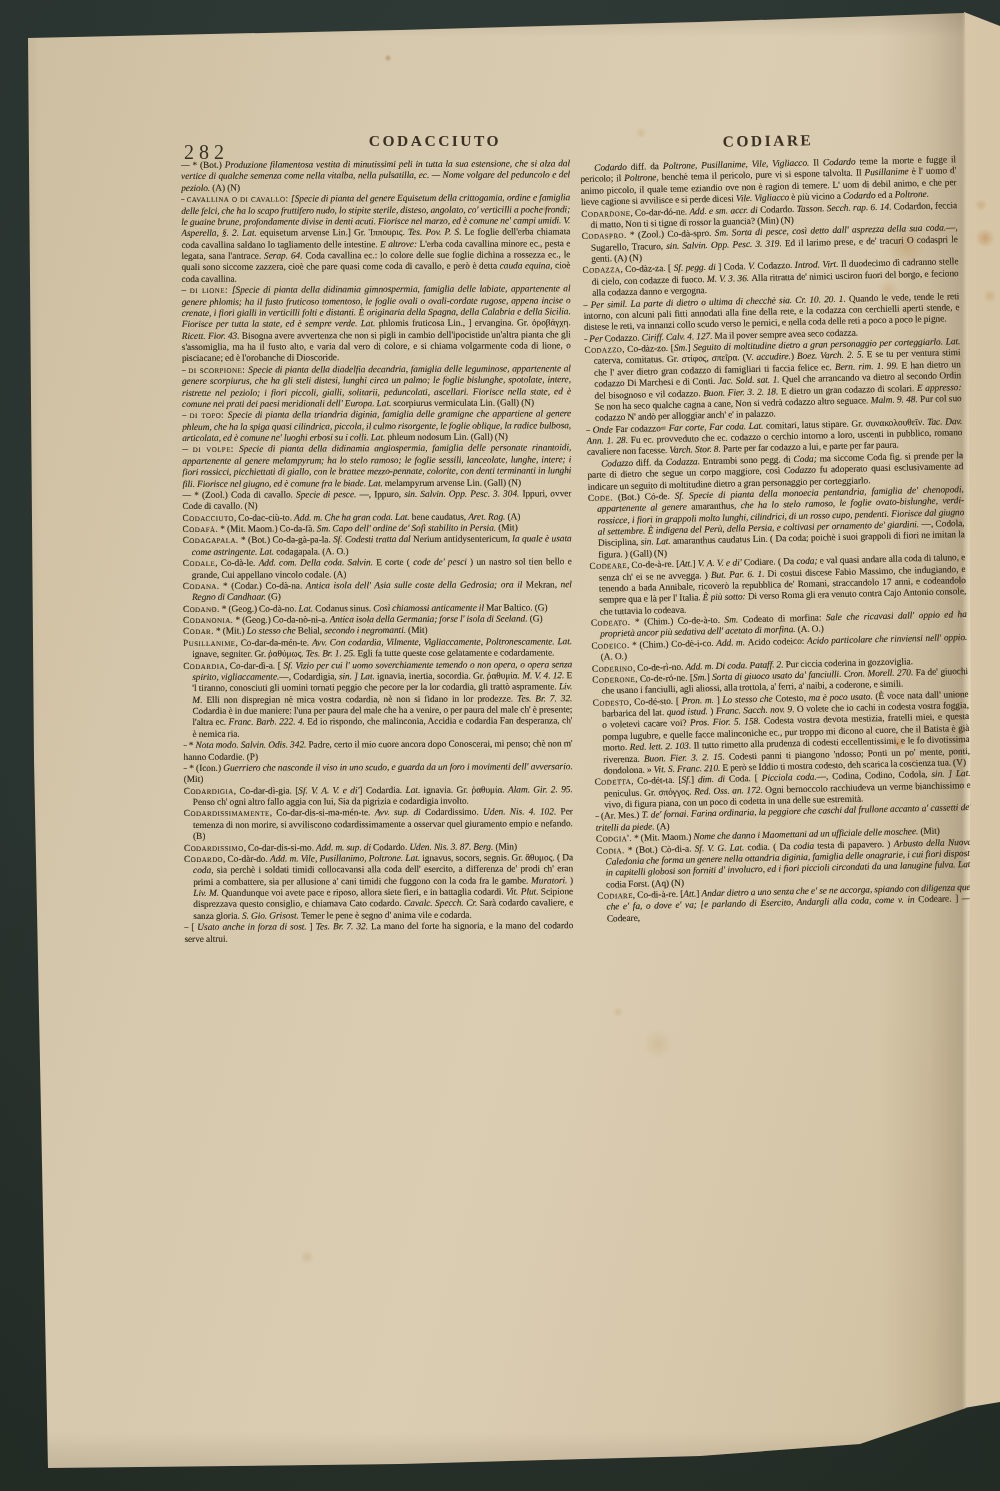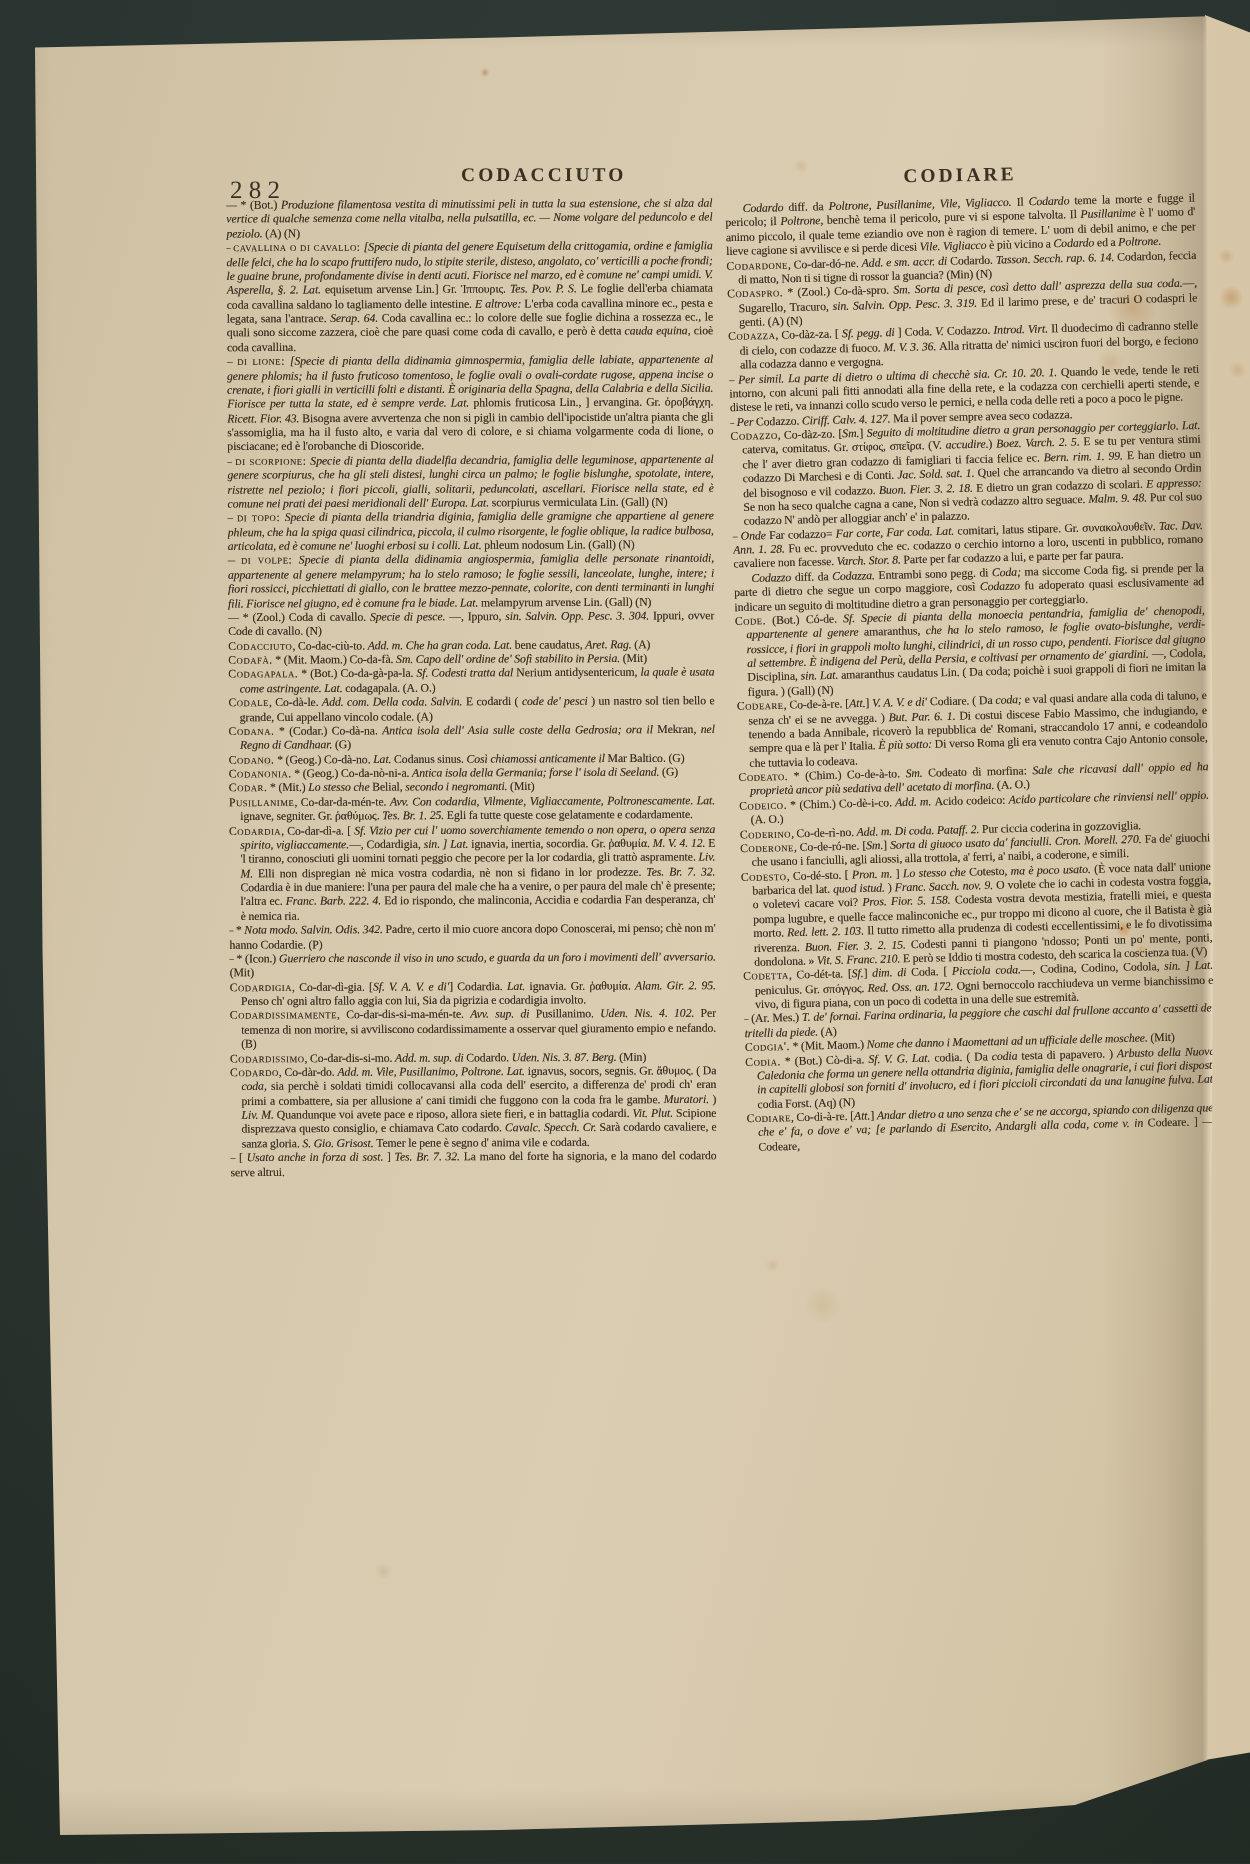--- a/index.html
+++ b/index.html
@@ -90,31 +90,31 @@
         <p class="para sense"><span class="run-r">34 — * (Bot.) </span><span class="run-i">Produzione filamentosa vestita di minutissimi peli in tutta la sua estensione, che si alza dal vertice di qualche semenza come nella vitalba, nella pulsatilla, ec. — Nome volgare del peduncolo e del peziolo.</span><span class="run-r"> (A) (N)</span></p>
         <p class="para sense"><span class="run-r">2 — </span><span class="run-sc">cavallina o di cavallo: </span><span class="run-i">[Specie di pianta del genere Equisetum della crittogamia, ordine e famiglia delle felci, che ha lo scapo fruttifero nudo, lo stipite sterile, disteso, angolato, co' verticilli a poche frondi; le guaine brune, profondamente divise in denti acuti. Fiorisce nel marzo, ed è comune ne' campi umidi. V. Asperella, §. 2. Lat. </span><span class="run-r">equisetum arvense Lin.] Gr. Ἱππουρις. </span><span class="run-i">Tes. Pov. P. S. </span><span class="run-r">Le foglie dell'erba chiamata coda cavallina saldano lo tagliamento delle intestine. </span><span class="run-i">E altrove: </span><span class="run-r">L'erba coda cavallina minore ec., pesta e legata, sana l'antrace. </span><span class="run-i">Serap. 64. </span><span class="run-r">Coda cavallina ec.: lo colore delle sue foglie dichina a rossezza ec., le quali sono siccome zazzera, cioè che pare quasi come coda di cavallo, e però è detta </span><span class="run-i">cauda equina</span><span class="run-r">, cioè coda cavallina.</span></p>
         <p class="para sense"><span class="run-r">3 — </span><span class="run-sc">di lione: </span><span class="run-i">[Specie di pianta della didinamia gimnospermia, famiglia delle labiate, appartenente al genere phlomis; ha il fusto fruticoso tomentoso, le foglie ovali o ovali-cordate rugose, appena incise o crenate, i fiori gialli in verticilli folti e distanti. È originaria della Spagna, della Calabria e della Sicilia. Fiorisce per tutta la state, ed è sempre verde. Lat. </span><span class="run-r">phlomis fruticosa Lin., ] ervangina. Gr. ὀροβάγχη. </span><span class="run-i">Ricett. Fior. 43. </span><span class="run-r">Bisogna avere avvertenza che non si pigli in cambio dell'ipocistide un'altra pianta che gli s'assomiglia, ma ha il fusto alto, e varia dal vero di colore, e si chiama volgarmente coda di lione, o pisciacane; ed è l'orobanche di Dioscoride.</span></p>
         <p class="para sense"><span class="run-r">4 — </span><span class="run-sc">di scorpione: </span><span class="run-i">Specie di pianta della diadelfia decandria, famiglia delle leguminose, appartenente al genere scorpiurus, che ha gli steli distesi, lunghi circa un palmo; le foglie bislunghe, spotolate, intere, ristrette nel peziolo; i fiori piccoli, gialli, solitarii, peduncolati, ascellari. Fiorisce nella state, ed è comune nei prati dei paesi meridionali dell' Europa. Lat. </span><span class="run-r">scorpiurus vermiculata Lin. (Gall) (N)</span></p>
         <p class="para sense"><span class="run-r">5 — </span><span class="run-sc">di topo: </span><span class="run-i">Specie di pianta della triandria diginia, famiglia delle gramigne che appartiene al genere phleum, che ha la spiga quasi cilindrica, piccola, il culmo risorgente, le foglie oblique, la radice bulbosa, articolata, ed è comune ne' luoghi erbosi su i colli. Lat. </span><span class="run-r">phleum nodosum Lin. (Gall) (N)</span></p>
         <p class="para sense"><span class="run-r">6 — </span><span class="run-sc">di volpe: </span><span class="run-i">Specie di pianta della didinamia angiospermia, famiglia delle personate rinantoidi, appartenente al genere melampyrum; ha lo stelo ramoso; le foglie sessili, lanceolate, lunghe, intere; i fiori rossicci, picchiettati di giallo, con le brattee mezzo-pennate, colorite, con denti terminanti in lunghi fili. Fiorisce nel giugno, ed è comune fra le biade. Lat. </span><span class="run-r">melampyrum arvense Lin. (Gall) (N)</span></p>
         <p class="para sense"><span class="run-r">35 — * (Zool.) Coda di cavallo. </span><span class="run-i">Specie di pesce. </span><span class="run-r">—, Ippuro, </span><span class="run-i">sin. Salvin. Opp. Pesc. 3. 304. </span><span class="run-r">Ippuri, ovver Code di cavallo. (N)</span></p>
         <p class="para entry"><span class="run-sc">Codacciuto</span><span class="run-r">, Co-dac-ciù-to. </span><span class="run-i">Add. m. Che ha gran coda. Lat. </span><span class="run-r">bene caudatus, </span><span class="run-i">Aret. Rag. </span><span class="run-r">(A)</span></p>
         <p class="para entry"><span class="run-sc">Codafà.</span><span class="run-r"> * (Mit. Maom.) Co-da-fà. </span><span class="run-i">Sm. Capo dell' ordine de' Sofì stabilito in Persia. </span><span class="run-r">(Mit)</span></p>
         <p class="para entry"><span class="run-sc">Codagapala.</span><span class="run-r"> * (Bot.) Co-da-gà-pa-la. </span><span class="run-i">Sf. Codesti tratta dal </span><span class="run-r">Nerium antidysentericum, </span><span class="run-i">la quale è usata come astringente. Lat. </span><span class="run-r">codagapala. (A. O.)</span></p>
-        <p class="para entry"><span class="run-sc">Codale</span><span class="run-r">, Co-dà-le. </span><span class="run-i">Add. com. Della coda. Salvin. </span><span class="run-r">E codardi ( </span><span class="run-i">code de' pesci </span><span class="run-r">) un nastro sol tien bello e grande, Cui appellano vincolo codale. (A)</span></p>
+        <p class="para entry"><span class="run-sc">Codale</span><span class="run-r">, Co-dà-le. </span><span class="run-i">Add. com. Della coda. Salvin. </span><span class="run-r">E corte ( </span><span class="run-i">code de' pesci </span><span class="run-r">) un nastro sol tien bello e grande, Cui appellano vincolo codale. (A)</span></p>
         <p class="para entry"><span class="run-sc">Codana.</span><span class="run-r"> * (Codar.) Co-dà-na. </span><span class="run-i">Antica isola dell' Asia sulle coste della Gedrosia; ora il </span><span class="run-r">Mekran, </span><span class="run-i">nel Regno di Candhaar. </span><span class="run-r">(G)</span></p>
         <p class="para entry"><span class="run-sc">Codano.</span><span class="run-r"> * (Geog.) Co-dà-no. </span><span class="run-i">Lat. </span><span class="run-r">Codanus sinus. </span><span class="run-i">Così chiamossi anticamente il </span><span class="run-r">Mar Baltico. (G)</span></p>
         <p class="para entry"><span class="run-sc">Codanonia.</span><span class="run-r"> * (Geog.) Co-da-nò-ni-a. </span><span class="run-i">Antica isola della Germania; forse l' isola di Seeland. </span><span class="run-r">(G)</span></p>
         <p class="para entry"><span class="run-sc">Codar.</span><span class="run-r"> * (Mit.) </span><span class="run-i">Lo stesso che </span><span class="run-r">Belial, </span><span class="run-i">secondo i negromanti. </span><span class="run-r">(Mit)</span></p>
         <p class="para entry"><span class="run-sc">Pusillanime</span><span class="run-r">, Co-dar-da-mén-te. </span><span class="run-i">Avv. Con codardia, Vilmente, Vigliaccamente, Poltronescamente. Lat. </span><span class="run-r">ignave, segniter. Gr. ῥαθύμως. </span><span class="run-i">Tes. Br. 1. 25. </span><span class="run-r">Egli fa tutte queste cose gelatamente e codardamente.</span></p>
         <p class="para entry"><span class="run-sc">Codardia</span><span class="run-r">, Co-dar-dì-a. [ </span><span class="run-i">Sf. Vizio per cui l' uomo soverchiamente temendo o non opera, o opera senza spirito, vigliaccamente.</span><span class="run-r">—, Codardigia, </span><span class="run-i">sin. ] Lat. </span><span class="run-r">ignavia, inertia, socordia. Gr. ῥαθυμία. </span><span class="run-i">M. V. 4. 12. </span><span class="run-r">E 'l tiranno, conosciuti gli uomini tornati peggio che pecore per la lor codardia, gli trattò aspramente. </span><span class="run-i">Liv. M. </span><span class="run-r">Elli non dispregian nè mica vostra codardia, nè non si fidano in lor prodezze. </span><span class="run-i">Tes. Br. 7. 32. </span><span class="run-r">Codardia è in due maniere: l'una per paura del male che ha a venire, o per paura del male ch' è presente; l'altra ec. </span><span class="run-i">Franc. Barb. 222. 4. </span><span class="run-r">Ed io rispondo, che malinconia, Accidia e codardia Fan desperanza, ch' è nemica ria.</span></p>
         <p class="para sense"><span class="run-r">2 — * </span><span class="run-i">Nota modo. Salvin. Odis. 342. </span><span class="run-r">Padre, certo il mio cuore ancora dopo Conoscerai, mi penso; chè non m' hanno Codardie. (P)</span></p>
         <p class="para sense"><span class="run-r">3 — * (Icon.) </span><span class="run-i">Guerriero che nasconde il viso in uno scudo, e guarda da un foro i movimenti dell' avversario. </span><span class="run-r">(Mit)</span></p>
         <p class="para entry"><span class="run-sc">Codardigia</span><span class="run-r">, Co-dar-dì-gia. [</span><span class="run-i">Sf. V. A. V. e di'</span><span class="run-r">] Codardia. </span><span class="run-i">Lat. </span><span class="run-r">ignavia. Gr. ῥαθυμία. </span><span class="run-i">Alam. Gir. 2. 95. </span><span class="run-r">Penso ch' ogni altro fallo aggia con lui, Sia da pigrizia e codardigia involto.</span></p>
-        <p class="para entry"><span class="run-sc">Codardissimamente</span><span class="run-r">, Co-dar-dis-si-ma-mén-te. </span><span class="run-i">Avv. sup. di </span><span class="run-r">Pusillanimo. </span><span class="run-i">Uden. Nis. 4. 102. </span><span class="run-r">Per temenza di non morire, si avviliscono codardissimamente a osservar quel giuramento empio e nefando. (B)</span></p>
+        <p class="para entry"><span class="run-sc">Codardissimamente</span><span class="run-r">, Co-dar-dis-si-ma-mén-te. </span><span class="run-i">Avv. sup. di </span><span class="run-r">Codardissimo. </span><span class="run-i">Uden. Nis. 4. 102. </span><span class="run-r">Per temenza di non morire, si avviliscono codardissimamente a osservar quel giuramento empio e nefando. (B)</span></p>
         <p class="para entry"><span class="run-sc">Codardissimo</span><span class="run-r">, Co-dar-dis-si-mo. </span><span class="run-i">Add. m. sup. di </span><span class="run-r">Codardo. </span><span class="run-i">Uden. Nis. 3. 87. Berg. </span><span class="run-r">(Min)</span></p>
         <p class="para entry"><span class="run-sc">Codardo</span><span class="run-r">, Co-dàr-do. </span><span class="run-i">Add. m. Vile, Pusillanimo, Poltrone. Lat. </span><span class="run-r">ignavus, socors, segnis. Gr. ἄθυμος. ( Da </span><span class="run-i">coda, </span><span class="run-r">sia perchè i soldati timidi collocavansi alla coda dell' esercito, a differenza de' prodi ch' eran primi a combattere, sia per allusione a' cani timidi che fuggono con la coda fra le gambe. </span><span class="run-i">Muratori. </span><span class="run-r">) </span><span class="run-i">Liv. M. </span><span class="run-r">Quandunque voi avete pace e riposo, allora siete fieri, e in battaglia codardi. </span><span class="run-i">Vit. Plut. </span><span class="run-r">Scipione disprezzava questo consiglio, e chiamava Cato codardo. </span><span class="run-i">Cavalc. Specch. Cr. </span><span class="run-r">Sarà codardo cavaliere, e sanza gloria. </span><span class="run-i">S. Gio. Grisost. </span><span class="run-r">Temer le pene è segno d' anima vile e codarda.</span></p>
         <p class="para sense"><span class="run-r">2 — [ </span><span class="run-i">Usato anche in forza di sost. </span><span class="run-r">] </span><span class="run-i">Tes. Br. 7. 32. </span><span class="run-r">La mano del forte ha signoria, e la mano del codardo serve altrui.</span></p>
       </div>
     <div class="col" id="col-right">
         <p class="para plain"><span class="run-i">Codardo </span><span class="run-r">diff. da </span><span class="run-i">Poltrone, Pusillanime, Vile, Vigliacco. </span><span class="run-r">Il </span><span class="run-i">Codardo </span><span class="run-r">teme la morte e fugge il pericolo; il </span><span class="run-i">Poltrone, </span><span class="run-r">benchè tema il pericolo, pure vi si espone talvolta. Il </span><span class="run-i">Pusillanime </span><span class="run-r">è l' uomo d' animo piccolo, il quale teme eziandio ove non è ragion di temere. L' uom di debil animo, e che per lieve cagione si avvilisce e si perde dicesi </span><span class="run-i">Vile. Vigliacco </span><span class="run-r">è più vicino a </span><span class="run-i">Codardo </span><span class="run-r">ed a </span><span class="run-i">Poltrone.</span></p>
         <p class="para entry"><span class="run-sc">Codardone</span><span class="run-r">, Co-dar-dó-ne. </span><span class="run-i">Add. e sm. accr. di </span><span class="run-r">Codardo. </span><span class="run-i">Tasson. Secch. rap. 6. 14. </span><span class="run-r">Codardon, feccia di matto, Non ti si tigne di rossor la guancia? (Min) (N)</span></p>
         <p class="para entry"><span class="run-sc">Codaspro.</span><span class="run-r"> * (Zool.) Co-dà-spro. </span><span class="run-i">Sm. Sorta di pesce, così detto dall' asprezza della sua coda.</span><span class="run-r">—, Sugarello, Tracuro, </span><span class="run-i">sin. Salvin. Opp. Pesc. 3. 319. </span><span class="run-r">Ed il larimo prese, e de' tracuri O codaspri le genti. (A) (N)</span></p>
         <p class="para entry"><span class="run-sc">Codazza</span><span class="run-r">, Co-dàz-za. [ </span><span class="run-i">Sf. pegg. di </span><span class="run-r">] Coda. </span><span class="run-i">V. </span><span class="run-r">Codazzo. </span><span class="run-i">Introd. Virt. </span><span class="run-r">Il duodecimo dì cadranno stelle di cielo, con codazze di fuoco. </span><span class="run-i">M. V. 3. 36. </span><span class="run-r">Alla ritratta de' nimici usciron fuori del borgo, e feciono alla codazza danno e vergogna.</span></p>
         <p class="para sense"><span class="run-r">2 — </span><span class="run-i">Per simil. La parte di dietro o ultima di checchè sia. </span><span class="run-i">Cr. 10. 20. 1. </span><span class="run-r">Quando le vede, tende le reti intorno, con alcuni pali fitti annodati alla fine della rete, e la codazza con cerchielli aperti stende, e distese le reti, va innanzi collo scudo verso le pernici, e nella coda delle reti a poco a poco le pigne.</span></p>

